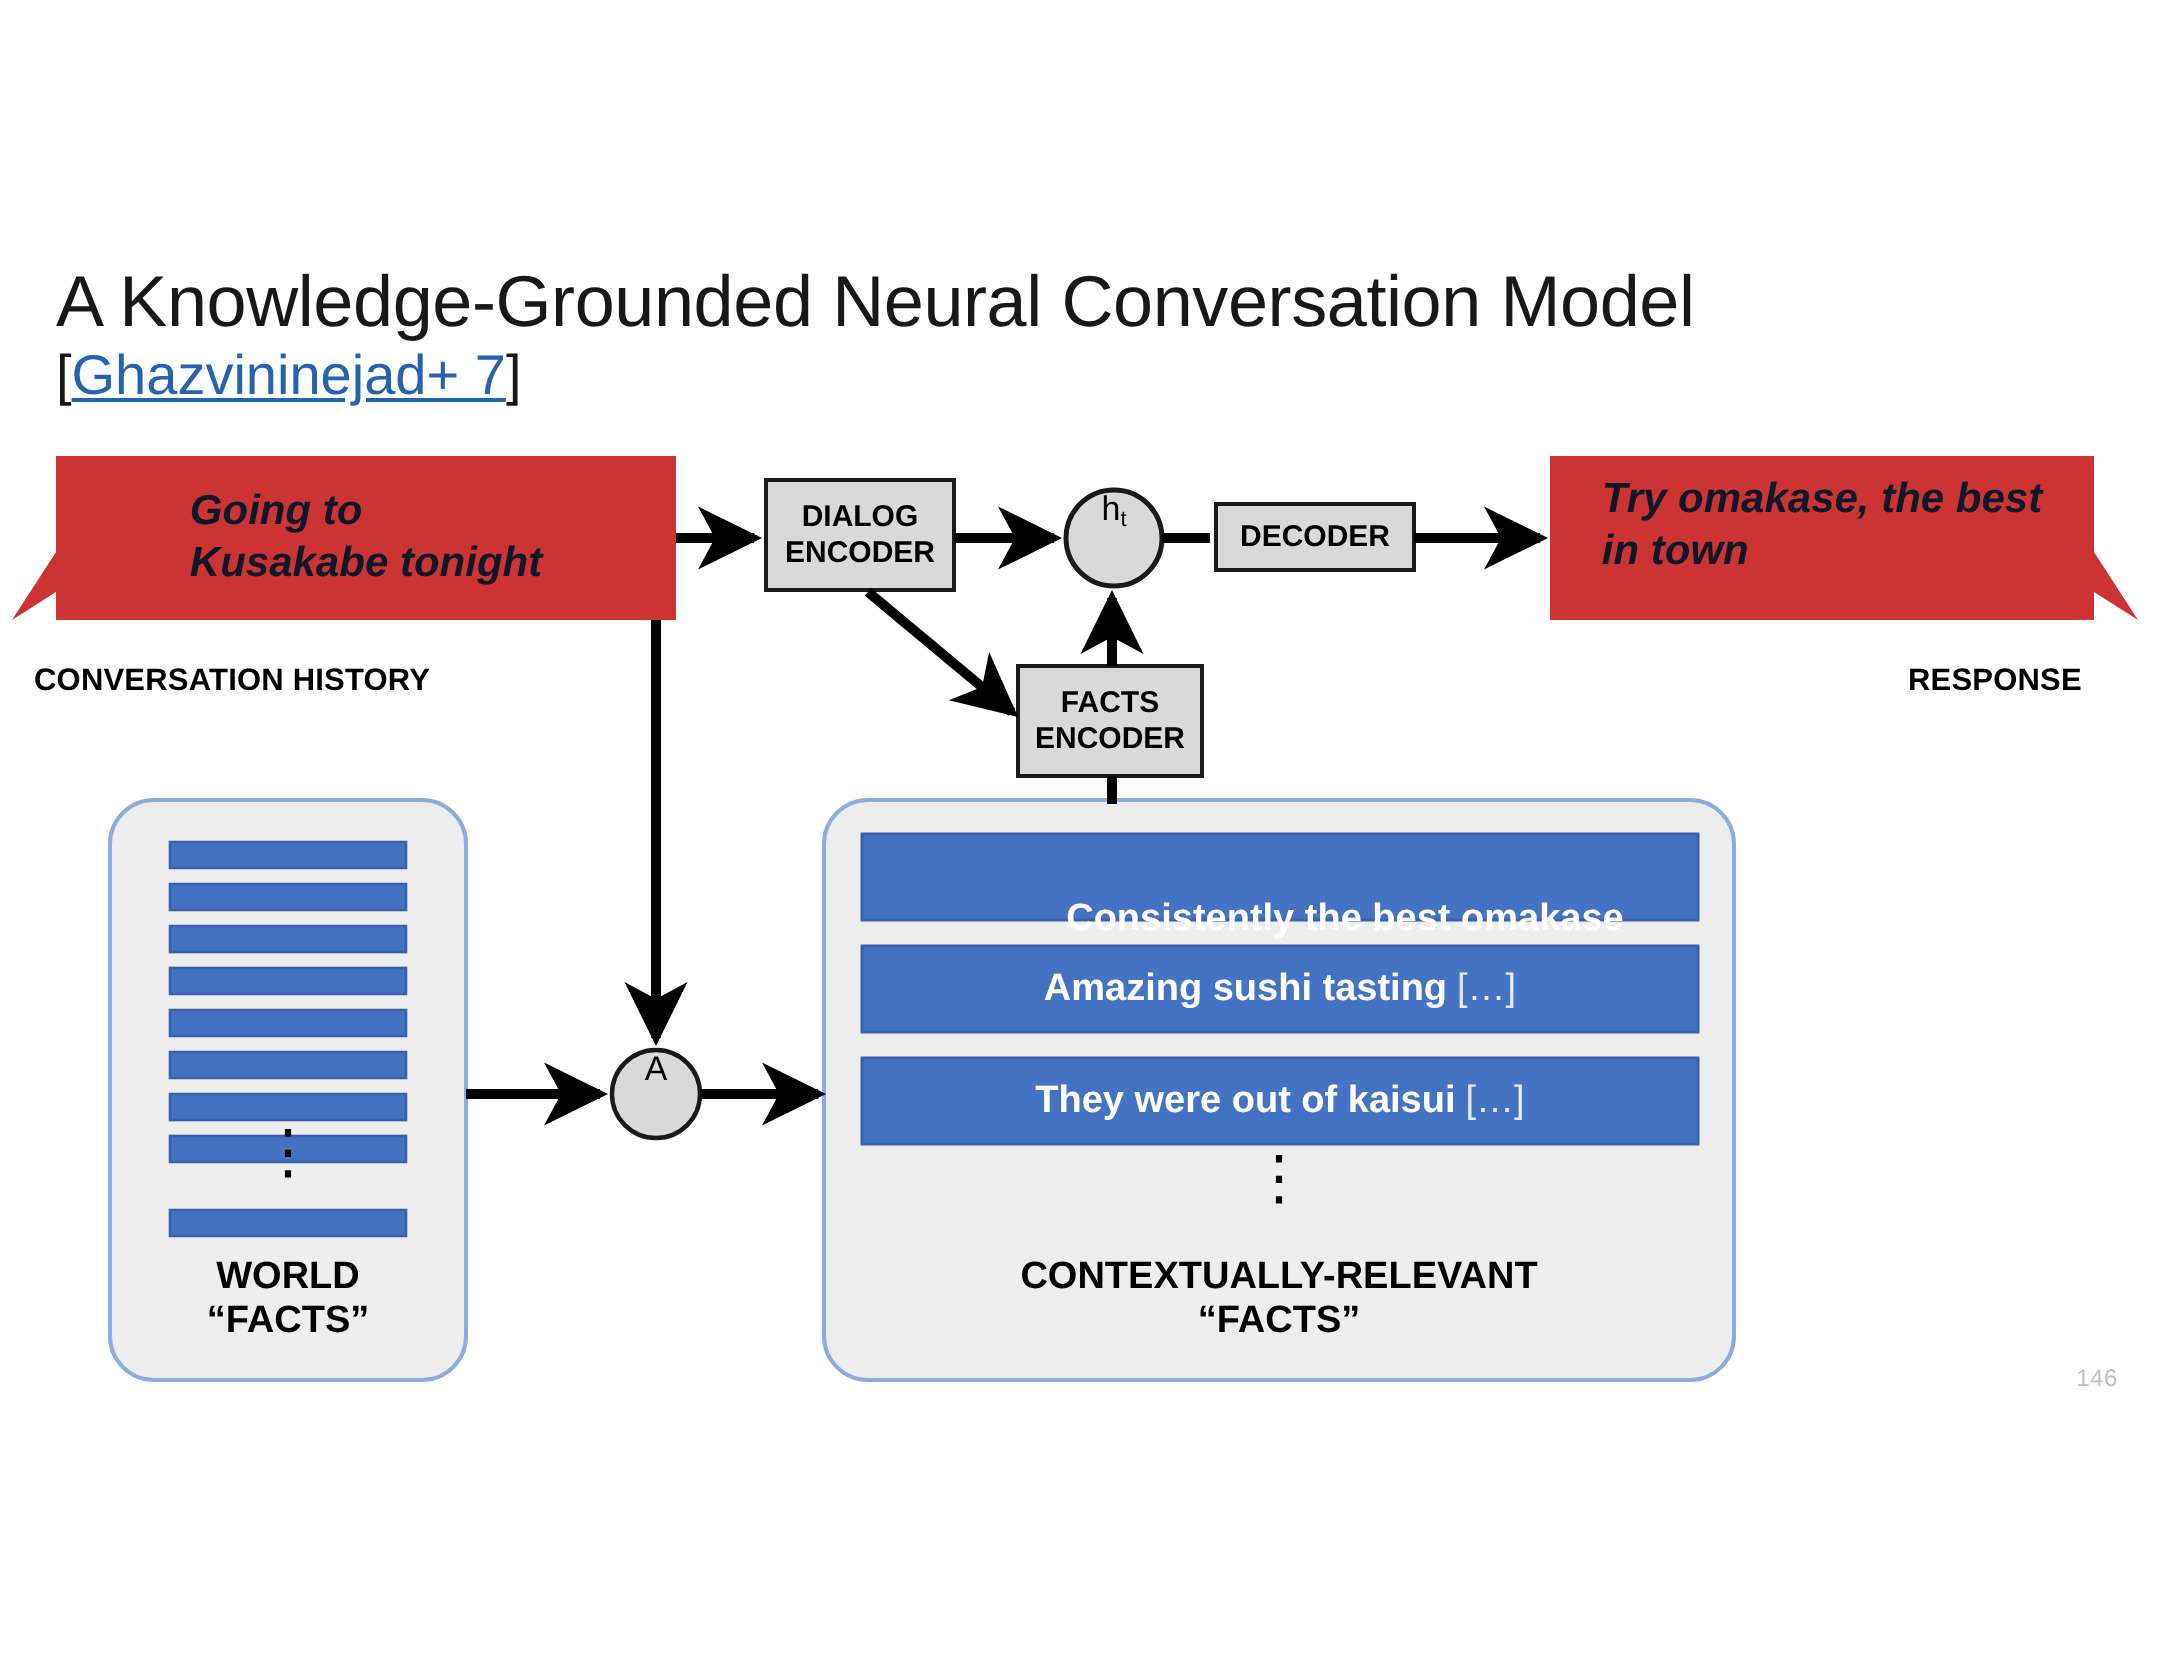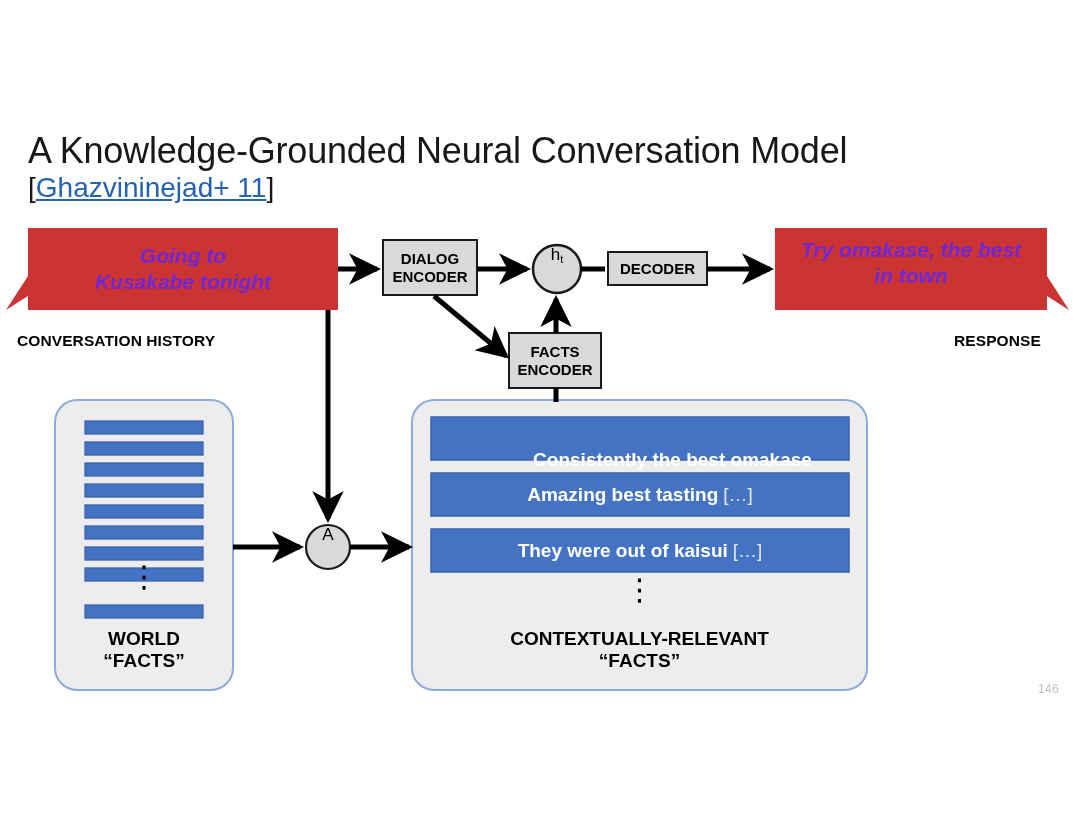--- a/index.html
+++ b/index.html
@@ -56,24 +56,24 @@
   }
 
   
   .ov {
     position: absolute;
     box-sizing: border-box;
   }
   .banner-text {
     font-style: italic;
     font-weight: bold;
-    color: #6d28d9;
+    color: #0f172a;
     font-size: 21px;
     line-height: 1.22;
-    text-align: center;
+    text-align: left;
     display: flex;
     align-items: center;
     justify-content: center;
     height: 100%;
     width: 100%;
   }
   .caps-label {
     font-weight: bold;
     font-size: 15.5px;
     color: #000000;
@@ -142,21 +142,21 @@
     letter-spacing: 0.3px;
   }
 </style>
 </head>
 <body>
 
 <div id="slide">
 
   <div id="title-block">
     <div id="page-title">A Knowledge-Grounded Neural Conversation Model</div>
-    <div id="citation-line"><span>[</span><a id="citation-link" href="#">Ghazvininejad+ 11</a><span>]</span></div>
+    <div id="citation-line"><span>[</span><a id="citation-link" href="#">Ghazvininejad+ 7</a><span>]</span></div>
   </div>
 
   <svg id="diagram" viewBox="0 0 1080 835">
     <defs>
       <marker id="arrowhead" markerWidth="7" markerHeight="7" refX="5.6" refY="3.5" orient="auto" markerUnits="strokeWidth">
         <path d="M0,0.35 L6.4,3.5 L0,6.65 L1.7,3.5 Z" fill="#000000"></path>
       </marker>
     </defs>
 
     <path d="M28,228 L338,228 L338,310 L28,310 L28,296 L6,310 L28,276 Z" fill="#cc3333"></path>
@@ -275,21 +275,21 @@
   </div>
 
   <div class="ov" style="left:431px; top:438px; width:488px; height:43px;">
     <div class="fact-text">
       <span>Consistently the best omakase</span>
         <span class="fact-ellip"></span>
     </div>
   </div>
   <div class="ov" style="left:431px; top:473px; width:418px; height:43px;">
     <div class="fact-text">
-      <span>Amazing best tasting</span>
+      <span>Amazing sushi tasting</span>
         <span class="fact-ellip">[…]</span>
     </div>
   </div>
   <div class="ov" style="left:431px; top:529px; width:418px; height:43px;">
     <div class="fact-text">
       <span>They were out of kaisui</span>
         <span class="fact-ellip">[…]</span>
     </div>
   </div>
 

